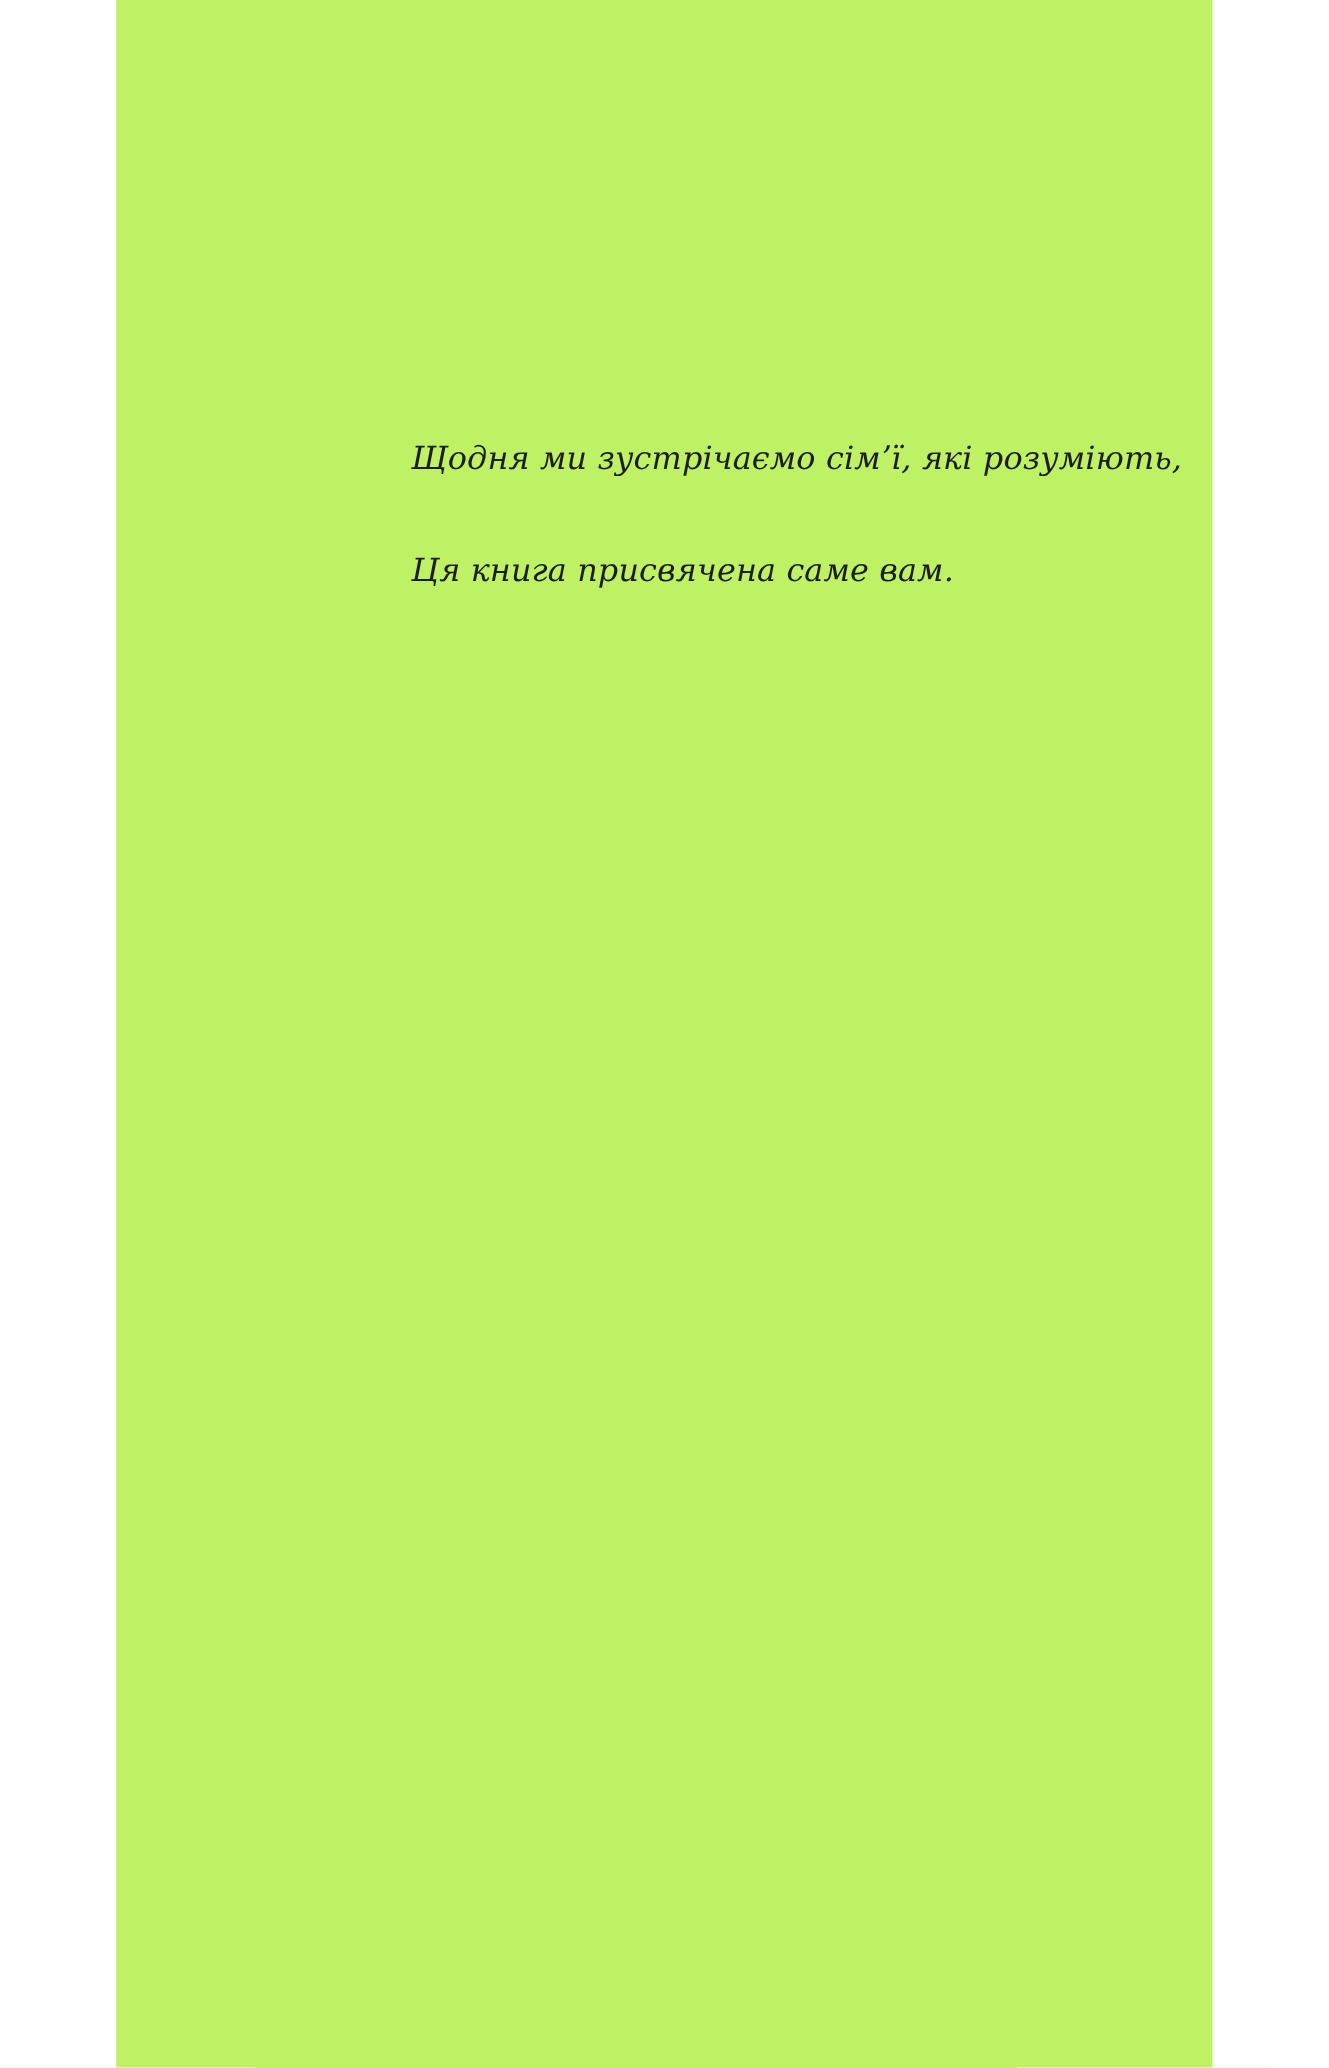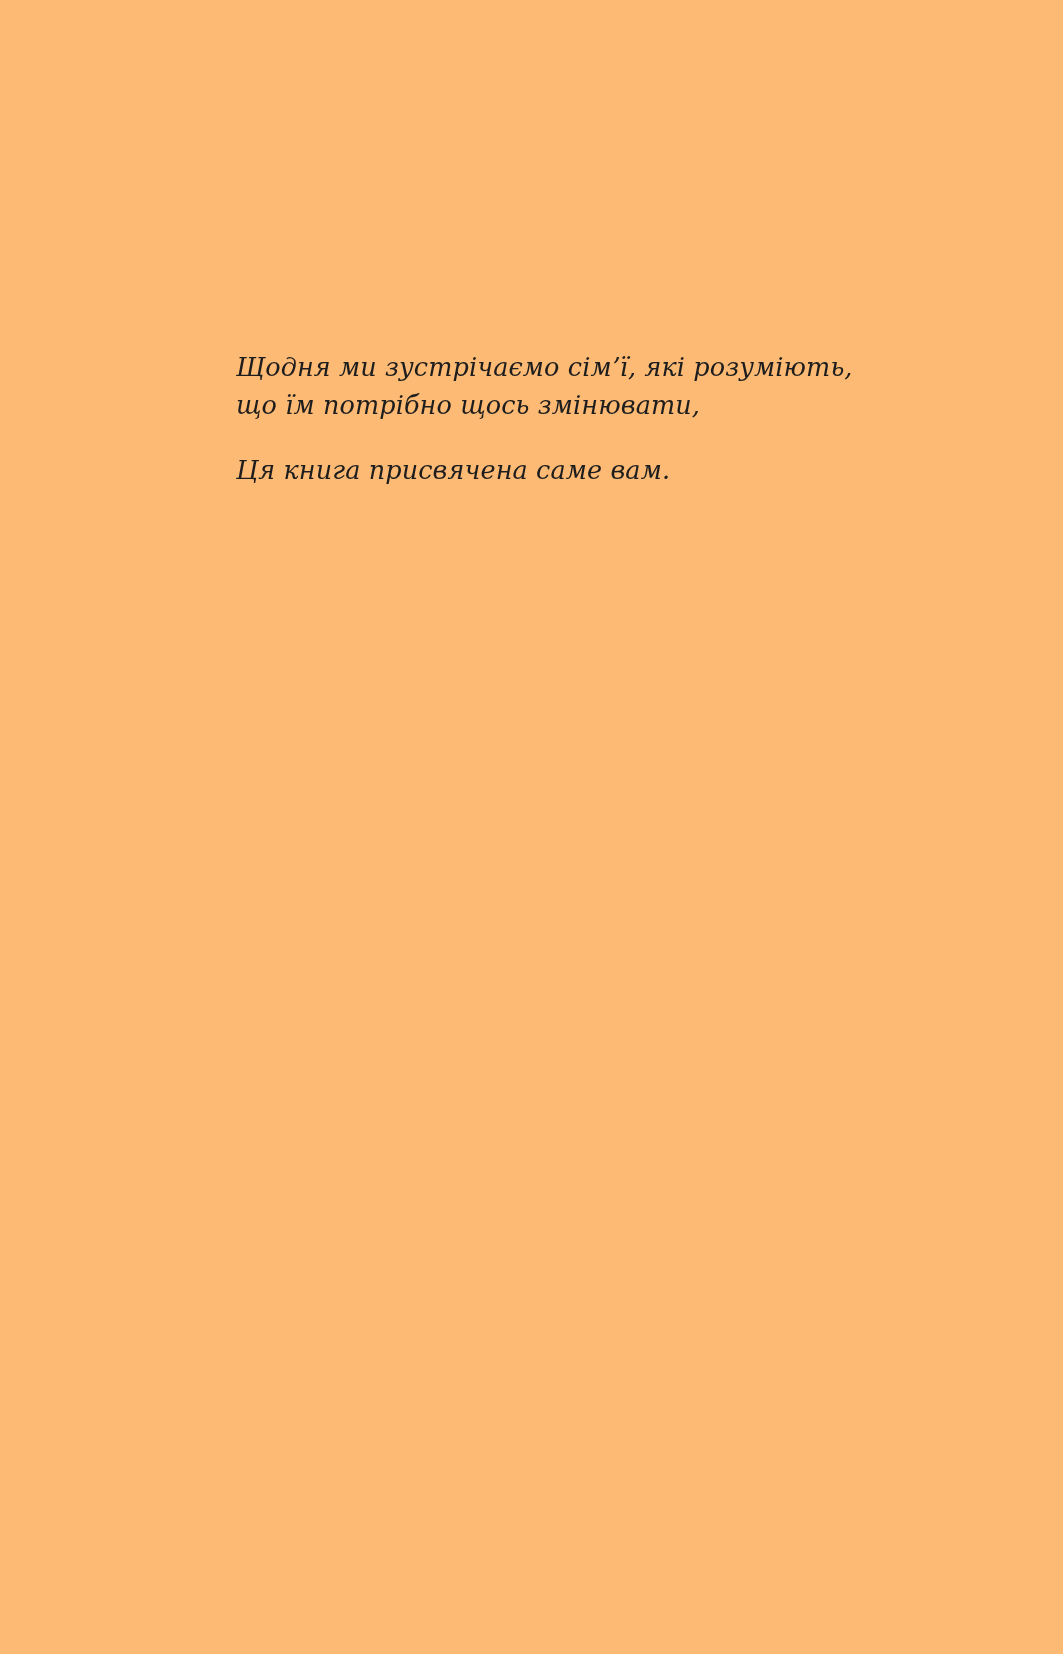--- a/index.html
+++ b/index.html
@@ -3,53 +3,52 @@
 <meta charset="utf-8">
 <title>Dedication page</title>
 <style>
   html, body {
     margin: 0;
     padding: 0;
     background: #ffffff;
   }
   .page {
     position: relative;
-    width: 1063px;
+    width: 877px;
     height: 1654px;
     margin: 0 auto;
-    background: #fdba74;
+    background: #bef264;
     overflow: hidden;
   }
   .dedication {
     position: absolute;
     left: 236px;
     top: 348px;
     width: 660px;
   }
   .dedication p {
     margin: 0;
     font-family: "DejaVu Serif", "Liberation Serif", serif;
     font-style: italic;
     font-size: 25.5px;
     line-height: 38px;
     color: #1d1d1d;
     letter-spacing: 0.1px;
     white-space: nowrap;
   }
   .dedication .block-gap {
-    margin-top: 27px;
+    margin-top: 52px;
   }
 </style>
 </head>
 <body>
 
 <div class="page">
 
   <div class="dedication">
 
     <p>Щодня ми зустрічаємо сімʼї, які розуміють,</p>
-    <p>що їм потрібно щось змінювати,</p>
 
     <p class="block-gap">Ця книга присвячена саме вам.</p>
 
   </div>
 
 </div>
 
 </body></html>

